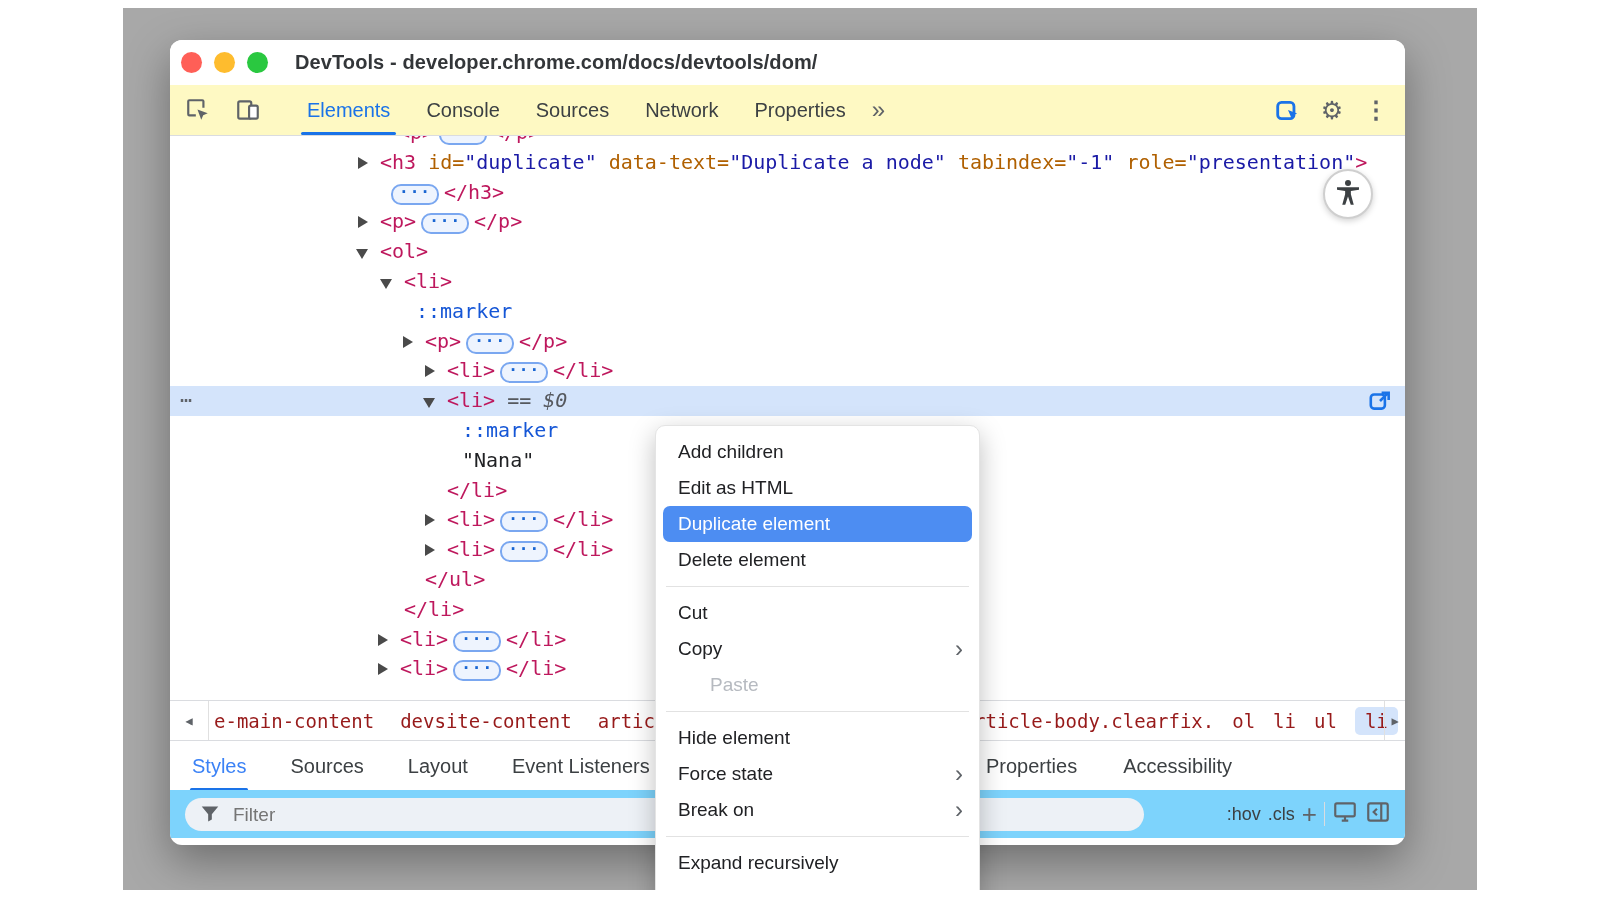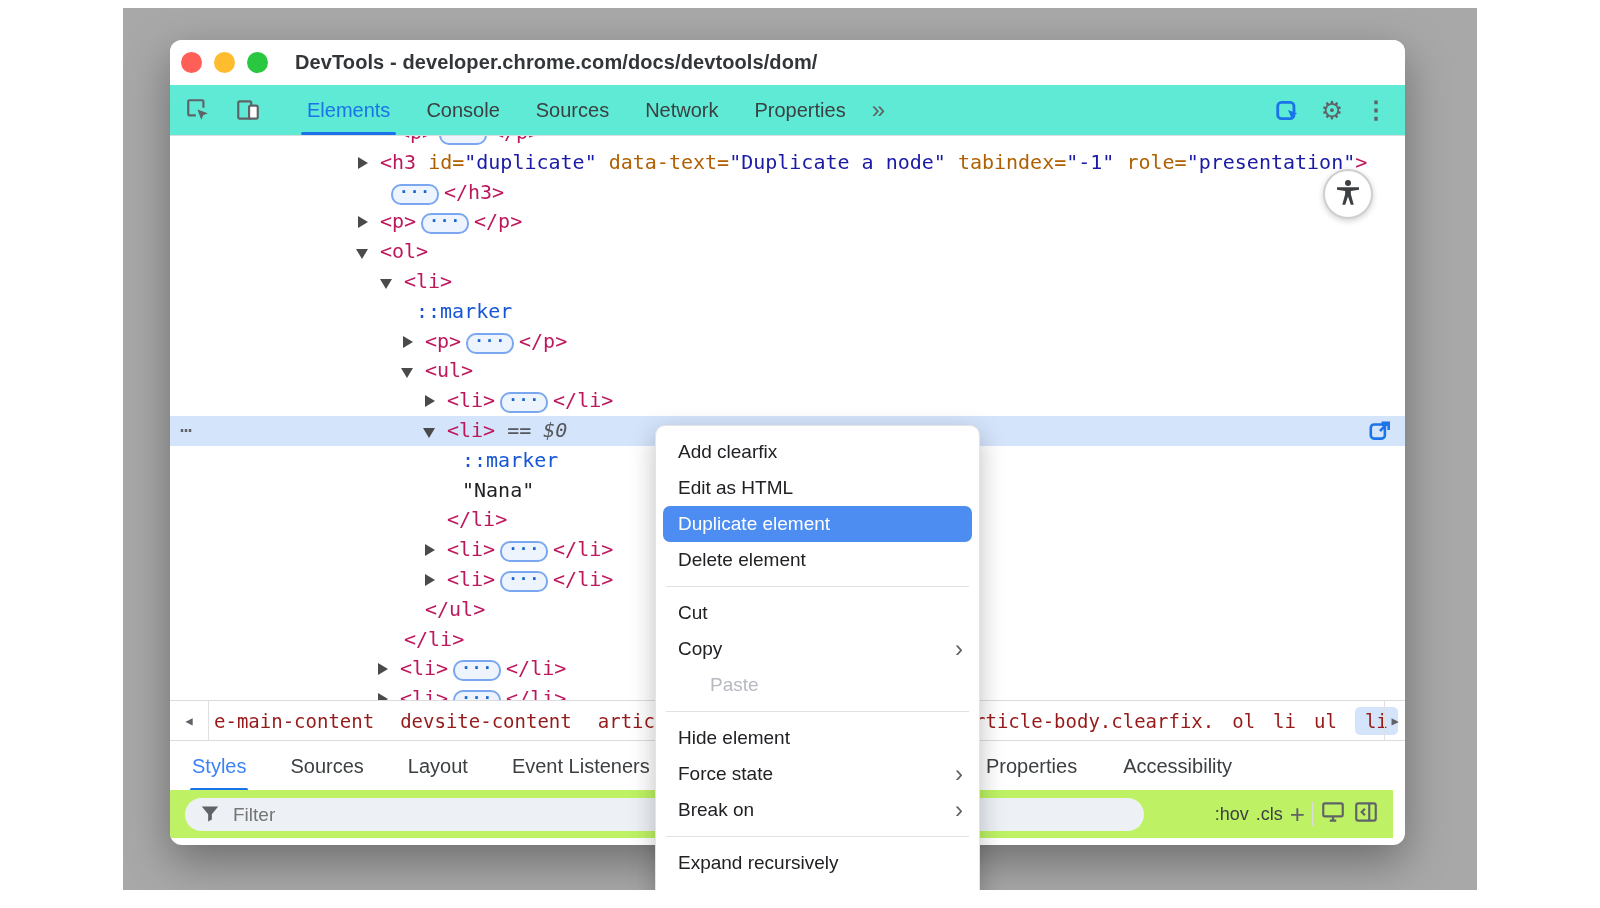--- a/index.html
+++ b/index.html
@@ -10,21 +10,21 @@
           box-shadow:0 16px 44px rgba(0,0,0,.35);overflow:hidden;}
 
   
   .titlebar{position:relative;height:45px;display:flex;align-items:center;background:#fff;}
   .lights{position:absolute;left:11px;top:12px;display:flex;gap:12px;}
   .light{width:21px;height:21px;border-radius:50%;}
   .light.red{background:#ff5f57;} .light.yellow{background:#febc2e;} .light.green{background:#2ac840;}
   .wtitle{margin-left:125px;font-size:20px;font-weight:700;color:#333639;letter-spacing:.1px;}
 
   
-  .toolbar{position:relative;height:50px;display:flex;border-bottom:1px solid #dadce0;background:#5eead4;}
+  .toolbar{position:relative;height:50px;display:flex;border-bottom:1px solid #dadce0;background:#fef9c3;}
   .tool-icons{display:flex;align-items:center;gap:24px;margin-left:15px;}
   .tbtn{width:26px;height:26px;display:flex;align-items:center;justify-content:center;cursor:pointer;}
   .tabs{display:flex;align-items:stretch;height:100%;margin-left:28px;}
   .tab{padding:0 18px;display:flex;align-items:center;font-size:20px;color:#3c4043;position:relative;cursor:pointer;}
   .tab.active{color:#1a73e8;font-weight:500;}
   .tab.active::after{content:"";position:absolute;left:12px;right:12px;bottom:0;height:3px;background:#1a73e8;border-radius:2px;}
   .more-tabs{font-size:24px;color:#5f6368;margin-left:8px;display:flex;align-items:center;cursor:pointer;}
   .toolbar-right{margin-left:auto;display:flex;align-items:center;gap:18px;margin-right:16px;}
   .glyph{color:#5f6368;}
   .gear{font-size:25px;} .kebab{font-size:24px;font-weight:700;}
@@ -69,21 +69,21 @@
   
   .ptabs{position:absolute;left:0;right:0;top:700px;height:50px;border-top:1px solid #dadce0;background:#fff;
          display:flex;align-items:stretch;font-size:20px;color:#3c4043;}
   .ptabs .grp{display:flex;align-items:stretch;gap:44px;margin-left:22px;}
   .ptabs .grp.rgrp{position:absolute;left:816px;top:0;bottom:0;gap:46px;margin:0;}
   .ptab{display:flex;align-items:center;position:relative;cursor:pointer;white-space:nowrap;}
   .ptab.active{color:#3b82f6;}
   .ptab.active::after{content:"";position:absolute;left:-2px;right:-2px;bottom:0;height:3px;background:#1a73e8;border-radius:2px;}
 
   
-  .fbar{position:absolute;left:0;right:12px;top:750px;height:48px;background:#bef264;}
+  .fbar{position:absolute;left:0;right:0;top:750px;height:48px;background:#7dd3fc;}
   .filter-input{position:absolute;left:15px;top:8px;width:945px;height:33px;border-radius:17px;background:#edf1f6;
                 display:flex;align-items:center;padding-left:14px;gap:10px;}
   .filter-input input{border:none;background:transparent;outline:none;font-size:19px;color:#5f6368;
                       font-family:"Liberation Sans",sans-serif;width:300px;}
   .fright{position:absolute;right:14px;top:0;height:100%;display:flex;align-items:center;gap:7px;color:#3c4043;font-size:18px;}
   .fbtn{cursor:pointer;}
   .fplus{font-size:26px;color:#5f6368;line-height:20px;}
   .vdiv{width:1px;height:24px;background:#dadce0;}
 
   
@@ -179,24 +179,20 @@
 
       <div class="row" style="--pl:246px">
         <span class="pseudo">::marker</span>
       </div>
 
       <div class="row" style="--pl:255px">
         <span class="tri r"></span>
         <span class="tag">&lt;p&gt;</span><span class="pill">···</span><span class="tag">&lt;/p&gt;</span>
       </div>
 
-      <div class="row" style="--pl:255px">
-        <span class="tri d"></span>
-        <span class="tag">&lt;ul&gt;</span>
-      </div>
 
       <div class="row" style="--pl:277px">
         <span class="tri r"></span>
         <span class="tag">&lt;li&gt;</span><span class="pill">···</span><span class="tag">&lt;/li&gt;</span>
       </div>
 
       <div class="row selected" style="--pl:277px">
         <span class="rowdots">⋯</span>
         <span class="tri d"></span>
         <span class="tag">&lt;li&gt;</span><span class="meta">== $0</span>
@@ -316,21 +312,21 @@
                 <path d="M11 9l-3 3 3 3"></path>
               </svg>
         </span>
       </div>
     </div>
 
   </div>
 
   <div class="menu">
     <div class="mi">
-          <span>Add clearfix</span>
+          <span>Add children</span>
         </div>
     <div class="mi">
           <span>Edit as HTML</span>
         </div>
     <div class="mi hl">
           <span>Duplicate element</span>
         </div>
     <div class="mi">
           <span>Delete element</span>
         </div>

